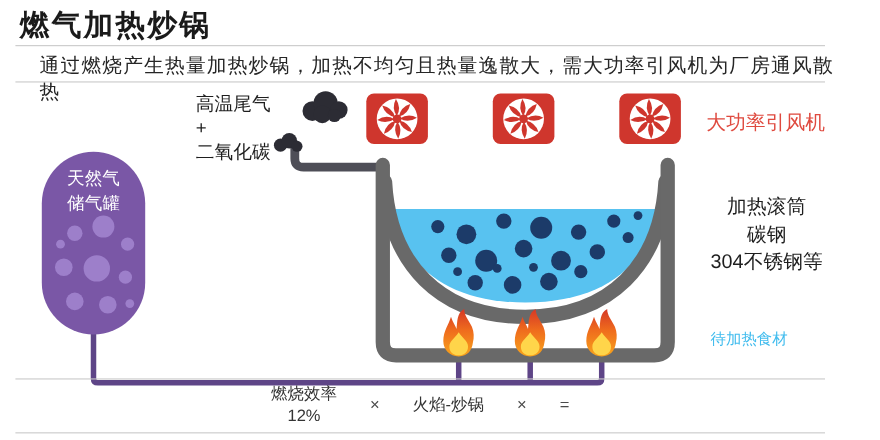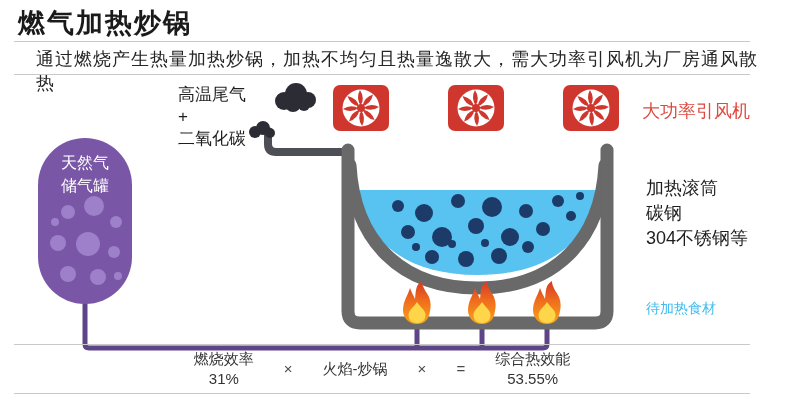--- a/index.html
+++ b/index.html
@@ -21,21 +21,21 @@
   }
   .diagram { position:absolute; left:0; top:0; }
   .label { position:absolute; }
   .preline { white-space:pre-line; }
   .tank-label {
     left:38px; top:151px; width:94px; text-align:center; color:#ffffff;
     font-size:16px; line-height:23px;
   }
   .exhaust-label { left:178px; top:84px; font-size:17px; line-height:22px; color:#1e1e1e; }
   .fan-label   { left:642px; top:99px;  font-size:18px; color:#df4a3f; }
-  .drum-label  { left:646px; top:176px; font-size:18px; line-height:25px; color:#1e1e1e; }
+  .drum-label  { left:646px; top:176px; font-size:18px; line-height:25px; color:#1e1e1e;text-align:center; }
   .food-label  { left:646px; top:300px; font-size:14px; color:#41bcee; }
   .formula {
     position:absolute; left:0; right:0; top:349px; display:flex;
     justify-content:center; align-items:center; gap:30px;
     font-size:15px; color:#343434;
   }
   .term { text-align:center; line-height:20px; }
   .op { line-height:20px; color:#4a4a4a; }
 </style>
 </head>
@@ -154,29 +154,25 @@
   <div class="label drum-label preline">加热滚筒
 碳钢
 304不锈钢等</div>
   <div class="label food-label">待加热食材</div>
 
   <div class="hr hr3"></div>
 
   <div class="formula">
     <div class="term">
       <div>燃烧效率</div>
-      <div>31%</div>
+      <div>12%</div>
     </div>
     <div class="op">×</div>
     <div class="term">
       <div>火焰-炒锅</div>
     </div>
     <div class="op">×</div>
     <div class="op">=</div>
-    <div class="term">
-      <div>综合热效能</div>
-      <div>53.55%</div>
-    </div>
   </div>
 
   <div class="hr hr4"></div>
 
 </div>
 
 </body></html>

